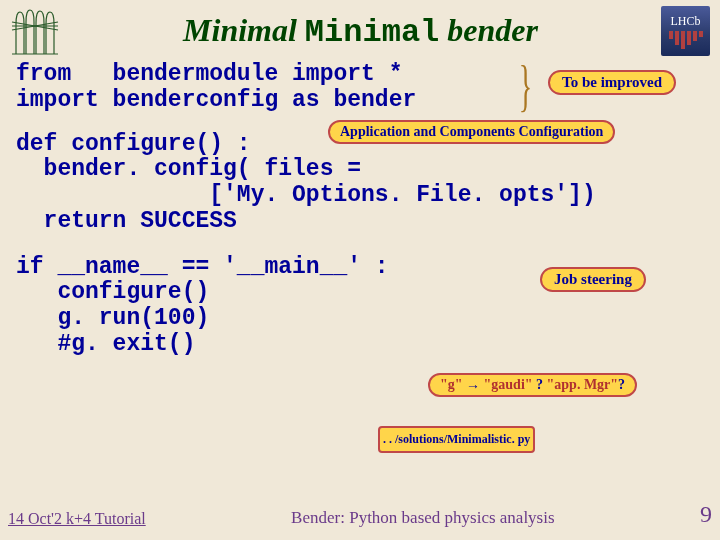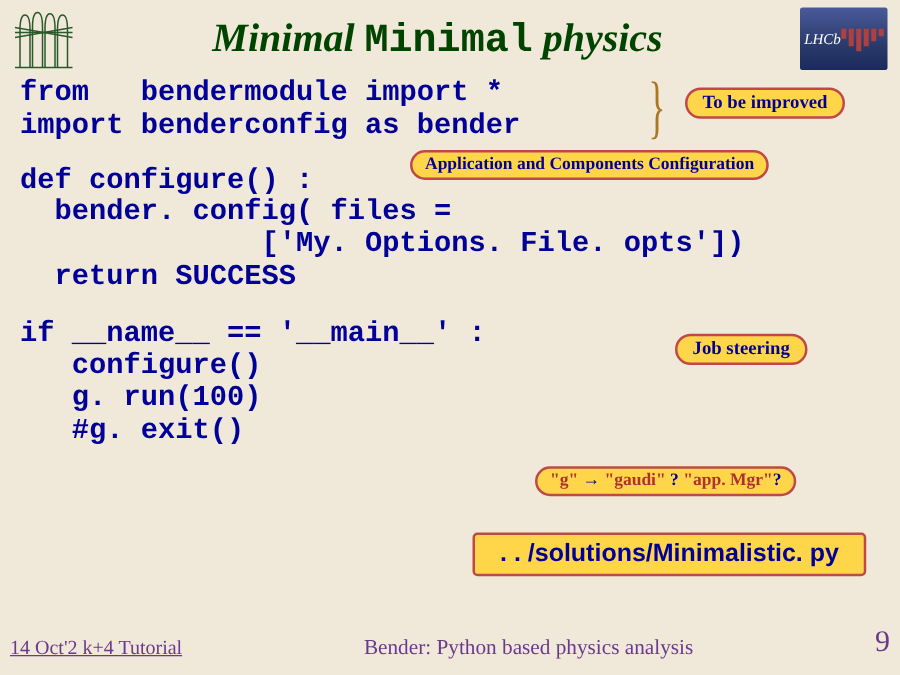--- a/index.html
+++ b/index.html
@@ -25,32 +25,31 @@
   .title {
     flex: 1;
     text-align: center;
     font-size: 32px;
     font-style: italic;
     font-weight: bold;
     color: #004400;
   }
   .title .mono { font-family: 'Courier New', monospace; font-style: normal; }
   .logo-right {
-    width: 70px;
+    width: 49px;
     height: 50px;
     flex-shrink: 0;
     background: linear-gradient(180deg, #4a5a9a 0%, #2a3a6a 60%, #1a2a5a 100%);
     border-radius: 2px;
     display: flex;
-    flex-direction: row;
+    flex-direction: column;
     align-items: center;
     justify-content: center;
     color: #fff;
     font-size: 12px;
-    font-style: italic;
     font-family: Georgia, serif;
   }
   .logo-right .bars {
     display: flex;
     gap: 2px;
     margin-top: 2px;
   }
   .logo-right .bars span {
     width: 4px; background: #b04040;
   }
@@ -89,24 +88,24 @@
   }
   .tag.small { font-size: 14px; }
   .tag.improved { left: 548px; top: 12px; }
   .tag.appcfg { left: 328px; top: 62px; font-size: 14px; padding: 2px 10px; }
   .tag.jobsteer { left: 540px; top: 209px; }
   .tag.gline { left: 428px; top: 315px; font-size: 14px; padding: 2px 10px; }
   .tag.gline .q { color: #b03030; }
   .tag.path {
     left: 378px; top: 368px;
     border-radius: 4px;
-    font-family: Liberation Sans, sans-serif;
-    font-weight: bold;
-    font-size: 20px;
-    padding: 4px 20px;
+    font-family: Liberation Serif, serif;
+    font-weight: bold;
+    font-size: 12px;
+    padding: 4px 3px;
   }
   .block1 { margin-top: 0; }
   .block2 { margin-top: 18px; }
   .block3 { margin-top: 20px; }
   .footer {
     position: absolute;
     bottom: 12px;
     left: 0;
     width: 100%;
     display: flex;
@@ -144,21 +143,21 @@
         <path d="M26 48 L26 17 Q26 5 30 5 Q34 5 34 17 L34 48"></path>
         <path d="M36 48 L36 18 Q36 6 40 6 Q44 6 44 18 L44 48"></path>
         <line x1="2" y1="48" x2="48" y2="48"></line>
         <line x1="2" y1="20" x2="48" y2="20"></line>
         <line x1="48" y1="16" x2="2" y2="24"></line>
         <line x1="2" y1="16" x2="48" y2="24"></line>
       </g>
     </svg>
   </div>
   <div class="title">
-    <span>Minimal </span><span class="mono">Minimal</span><span> physics</span>
+    <span>Minimal </span><span class="mono">Minimal</span><span> bender</span>
   </div>
   <div class="logo-right">
     <span>LHCb</span>
     <div class="bars">
       <span style="height:8px"></span>
         <span style="height:14px"></span>
         <span style="height:18px"></span>
         <span style="height:14px"></span>
         <span style="height:10px"></span>
         <span style="height:6px"></span>

